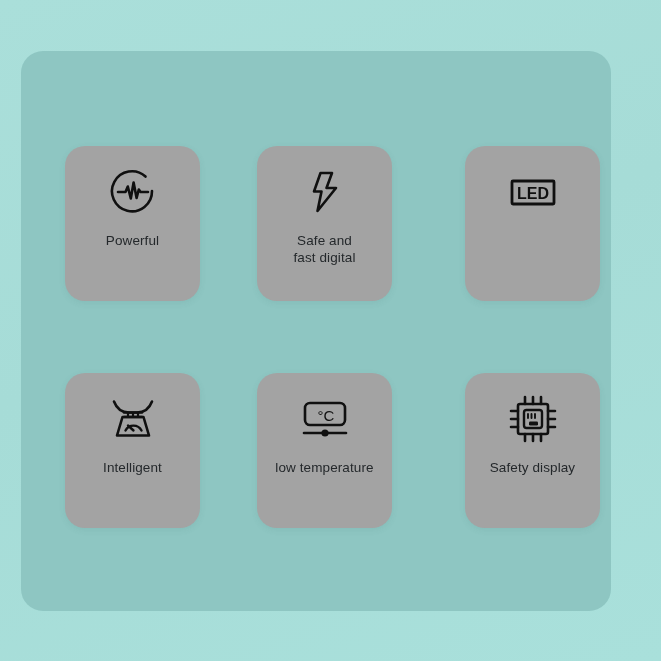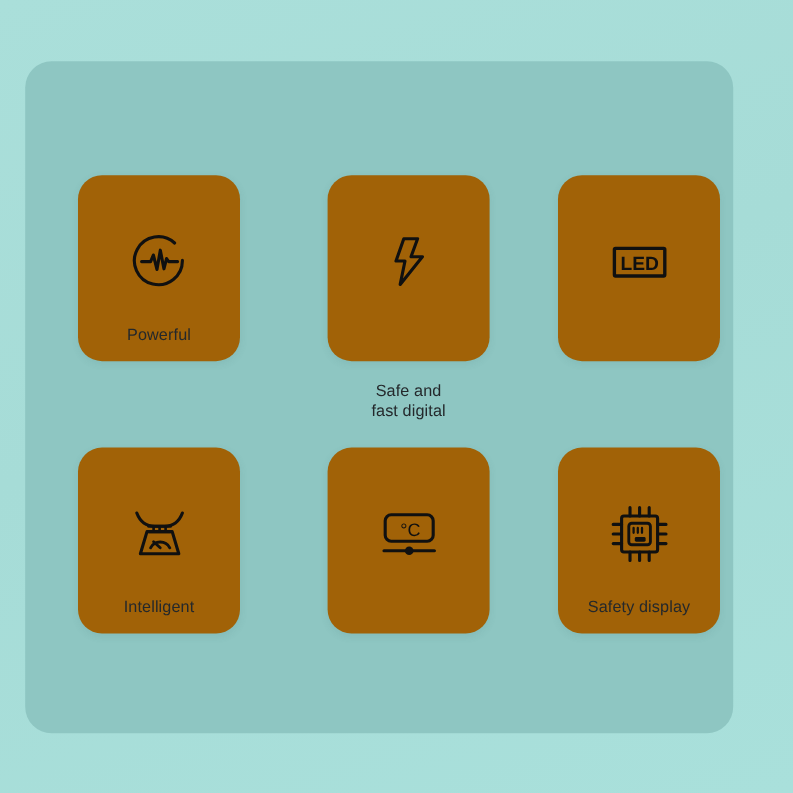--- a/index.html
+++ b/index.html
@@ -38,55 +38,55 @@
     left: 0;
     top: 0;
     width: 100%;
     height: 100%;
   }
 
   .feature-card {
     position: absolute;
     width: 135px;
     height: 155px;
-    background: #a16207;
+    background: #a3a3a3;
     border-radius: 20px;
     box-shadow: 0 2px 6px rgba(60, 110, 108, 0.10);
     display: flex;
     flex-direction: column;
     align-items: center;
     justify-content: flex-start;
     box-sizing: border-box;
-    padding-top: 44px;
+    padding-top: 18px;
   }
 
   
   .col-0 { left: 44px; }
-  .col-1 { left: 252px; gap: 47px; }
+  .col-1 { left: 236px; }
   .col-2 { left: 444px; }
   
   .row-0 { top: 95px; }
   .row-1 { top: 322px; }
 
   .feature-icon {
     width: 56px;
     height: 56px;
     display: flex;
     align-items: center;
     justify-content: center;
     flex: 0 0 auto;
   }
   .feature-icon svg {
     display: block;
     width: 52px;
     height: 52px;
   }
 
   .feature-label {
-    margin-top: 24px;
+    margin-top: 12px;
     width: 124px;
     text-align: center;
     font-size: 13.5px;
     line-height: 1.27;
     color: #24282b;
     letter-spacing: 0.1px;
     font-family: "Liberation Sans", sans-serif;
   }
   .feature-label .lbl-line { display: block; }
 </style>
@@ -154,20 +154,21 @@
       <div class="feature-card col-1 row-1">
         <div class="feature-icon">
           <svg viewBox="0 0 52 52" xmlns="http://www.w3.org/2000/svg">
             <rect x="6" y="10" width="40" height="22" rx="5" stroke="#101010" stroke-width="2.6" fill="none"></rect>
             <text x="27" y="27.5" text-anchor="middle" font-family="Liberation Sans, sans-serif" font-size="15" fill="#101010">°C</text>
             <path d="M5 40 H47" stroke="#101010" stroke-width="2.6" stroke-linecap="round"></path>
             <circle cx="26" cy="40" r="3.6" fill="#101010"></circle>
           </svg>
         </div>
         <div class="feature-label">
+          <span class="lbl-line">low temperature</span>
         </div>
       </div>
 
       <div class="feature-card col-2 row-1">
         <div class="feature-icon">
           <svg viewBox="0 0 52 52" fill="none" xmlns="http://www.w3.org/2000/svg">
 
             <path d="M18 4 V11 M26 4 V11 M34 4 V11" stroke="#101010" stroke-width="2.6" stroke-linecap="round"></path>
 
             <path d="M18 41 V48 M26 41 V48 M34 41 V48" stroke="#101010" stroke-width="2.6" stroke-linecap="round"></path>

